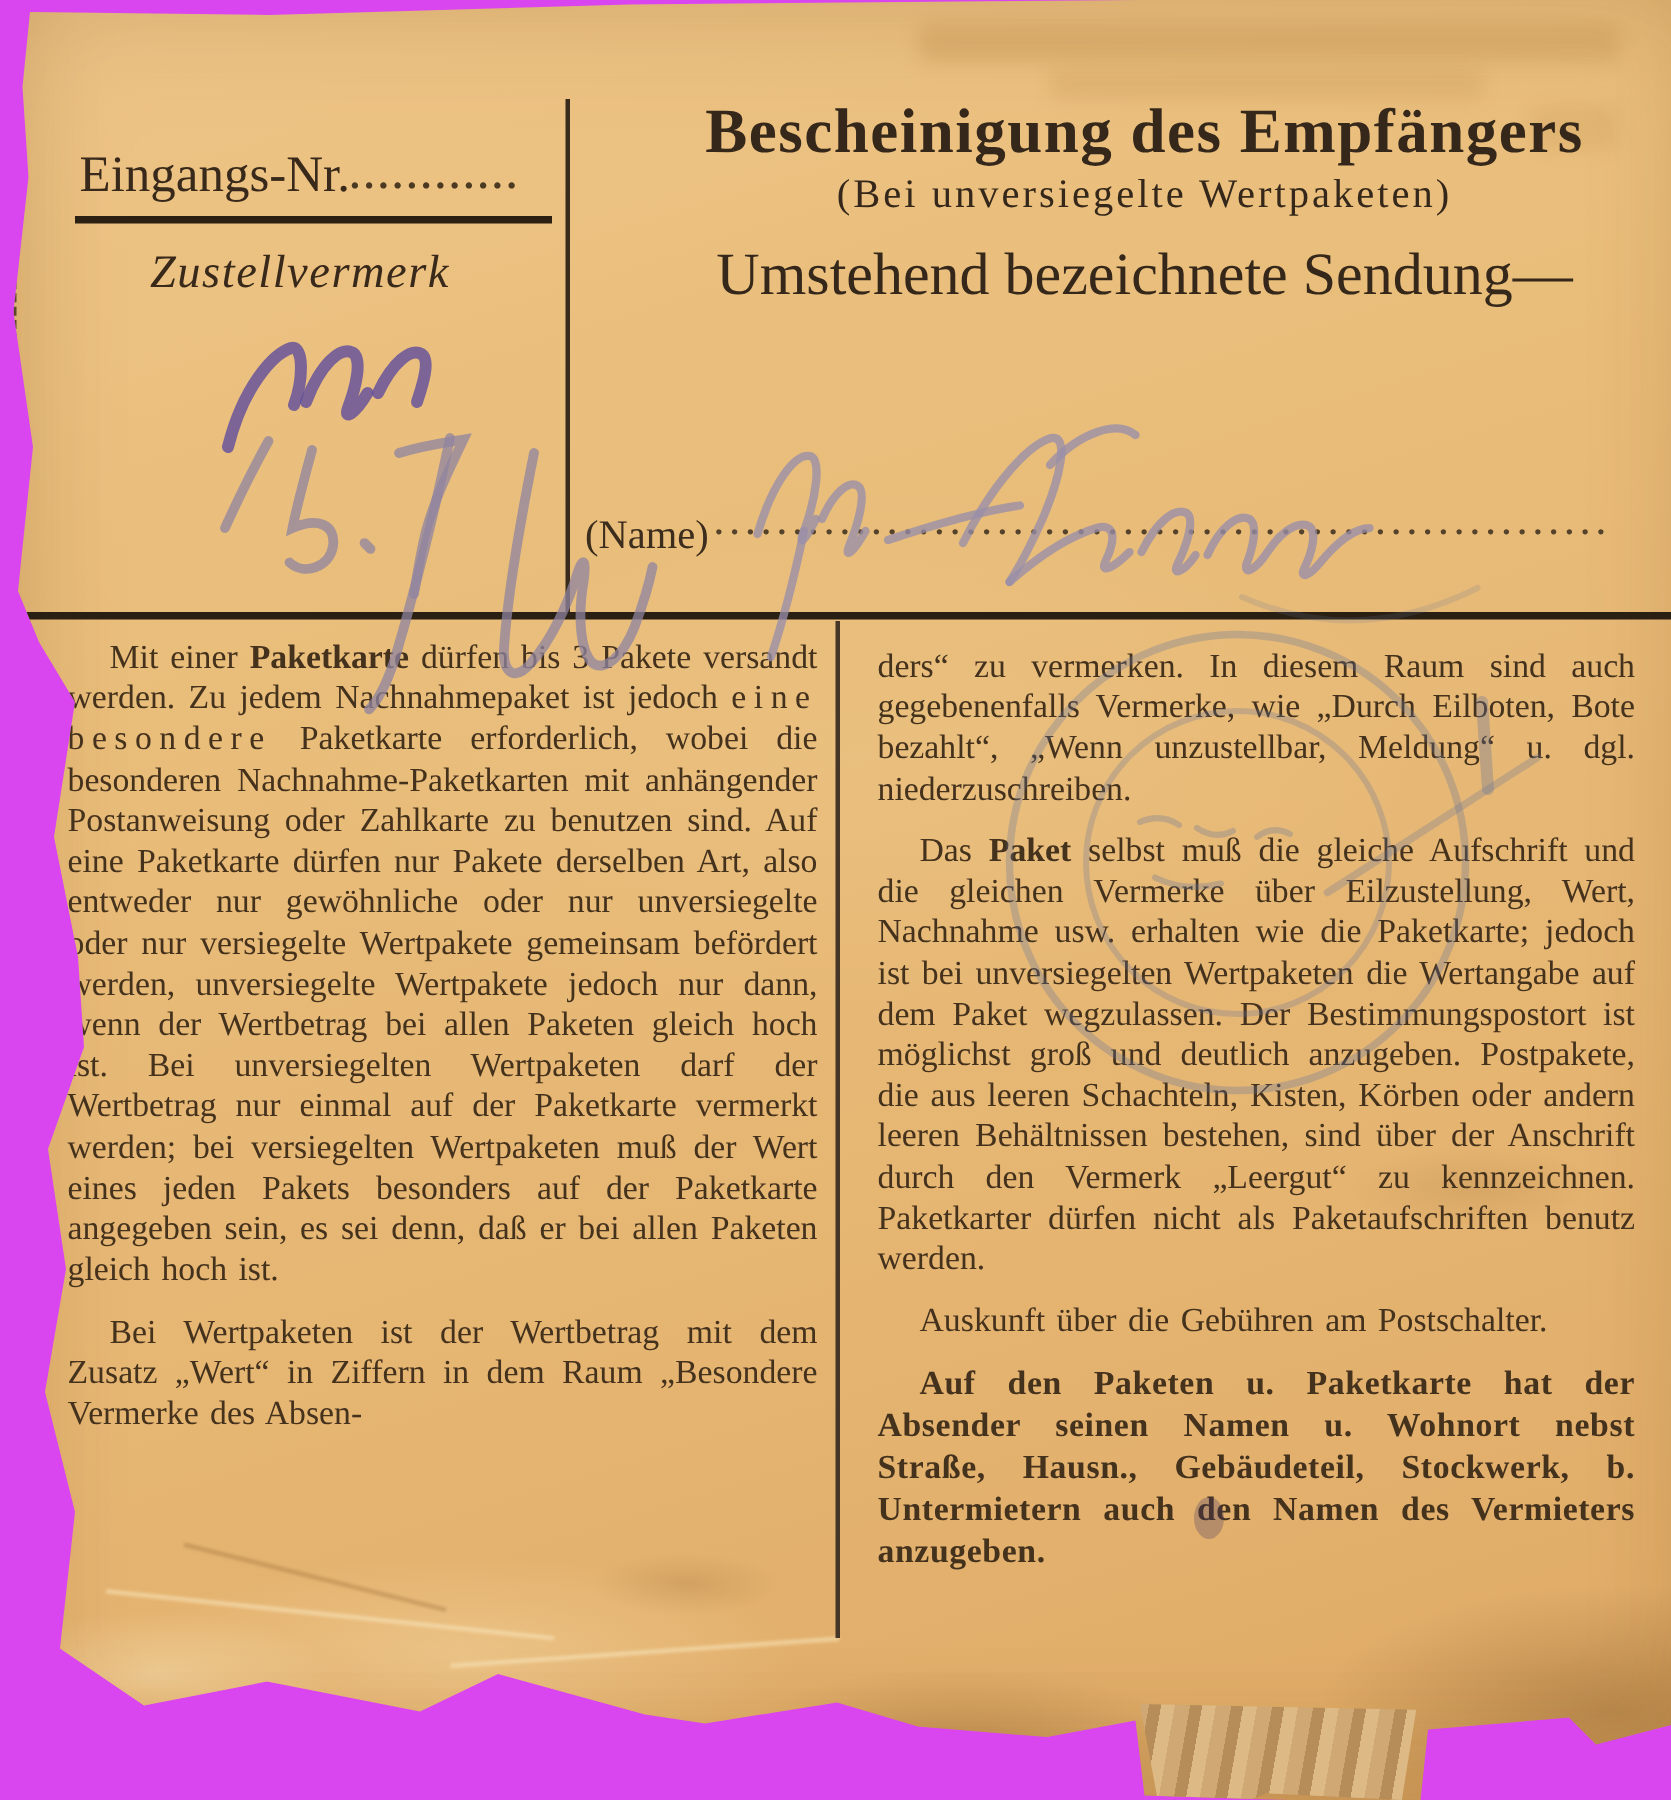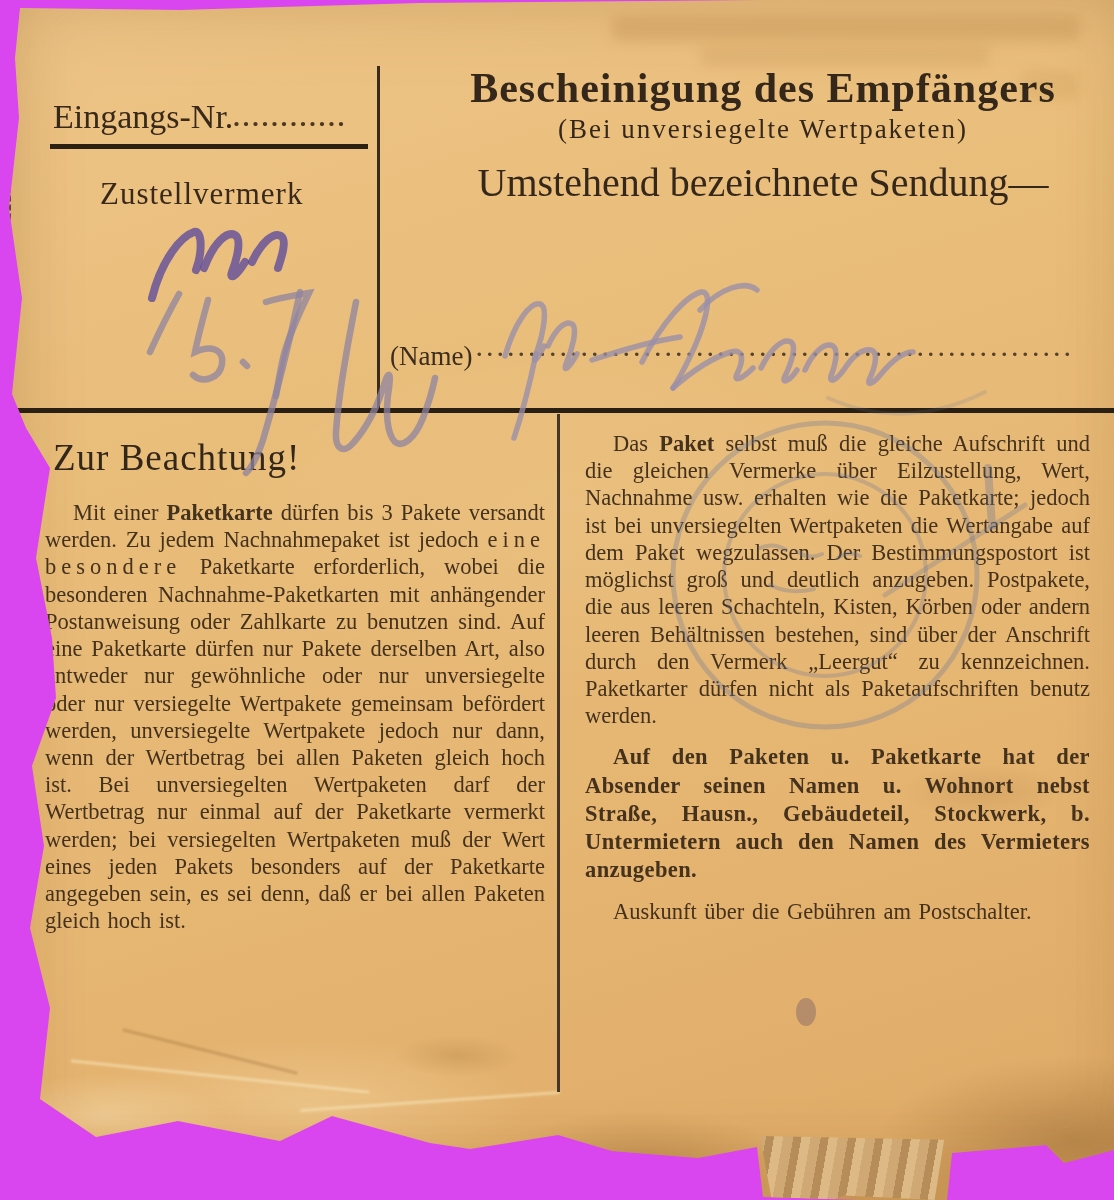--- a/index.html
+++ b/index.html
@@ -35,21 +35,21 @@
     border-left:3px dashed rgba(45,32,18,.72);}
   .tape{position:absolute;left:756px;top:1136px;width:192px;height:64px;
     background:repeating-linear-gradient(100deg,#cfa873 0 10px,#b68d59 10px 18px,#dcb985 18px 27px);
     clip-path:polygon(2% 0,98% 6%,93% 100%,46% 93%,40% 100%,8% 96%);}
 
   
   .eingangs-row{position:absolute;left:53px;top:98px;white-space:nowrap;}
   .eingangs-label{font-size:34px;color:#38291a;}
   .eingangs-dots{font-size:26px;font-weight:bold;letter-spacing:3px;color:#4c3921;vertical-align:2px;}
   .eingangs-rule{position:absolute;left:50px;top:144px;width:318px;height:5px;background:#2b2012;}
-  .zustellvermerk{position:absolute;left:100px;top:176px;font-size:31px;letter-spacing:1px;color:#38291a;}
+  .zustellvermerk{position:absolute;left:100px;top:163px;font-size:31px;letter-spacing:1px;color:#38291a;font-style:italic;}
 
   
   .vdiv-top{position:absolute;left:377px;top:66px;width:3px;height:344px;background:#3a2c1c;}
   .main-rule{position:absolute;left:14px;top:408px;width:1100px;height:5px;background:#291f12;}
   .col-div{position:absolute;left:557px;top:414px;width:3px;height:678px;background:#453627;}
 
   
   .cert{position:absolute;left:396px;top:0;width:734px;text-align:center;color:#35281a;}
   .cert-title{margin-top:64px;font-size:42px;font-weight:bold;letter-spacing:1px;}
   .cert-subtitle{margin-top:2px;font-size:27px;letter-spacing:2px;}
@@ -104,27 +104,28 @@
       <div class="cert-title">Bescheinigung des Empfängers</div>
       <div class="cert-subtitle">(Bei unversiegelte Wertpaketen)</div>
       <div class="cert-line1">Umstehend bezeichnete Sendung—</div>
     </div>
     <div class="name-row">
       <span class="name-label">(Name)</span>
       <span class="name-dots">............................................................</span>
     </div>
 
     <div class="col col-left">
-      <div class="notice-heading">Zur Beachtung!</div>
       <p class="para indent"><span>Mit einer </span><span class="seg-b">Paketkarte</span><span> dürfen bis 3 Pakete versandt werden. Zu jedem Nachnahmepaket ist jedoch </span><span class="seg-sp">eine besondere</span><span> Paketkarte erforderlich, wobei die besonderen Nachnahme-Paketkarten mit anhängender Postanweisung oder Zahlkarte zu benutzen sind. Auf eine Paketkarte dürfen nur Pakete derselben Art, also entweder nur gewöhnliche oder nur unversiegelte oder nur versiegelte Wertpakete gemeinsam befördert werden, unversiegelte Wertpakete jedoch nur dann, wenn der Wertbetrag bei allen Paketen gleich hoch ist. Bei unversiegelten Wertpaketen darf der Wertbetrag nur einmal auf der Paketkarte vermerkt werden; bei versiegelten Wertpaketen muß der Wert eines jeden Pakets besonders auf der Paketkarte angegeben sein, es sei denn, daß er bei allen Paketen gleich hoch ist.</span></p>
+      <p class="para indent"><span>Bei Wertpaketen ist der Wertbetrag mit dem Zusatz „Wert“ in Ziffern in dem Raum „Besondere Vermerke des Absen-</span></p>
     </div>
     <div class="col col-right">
+      <p class="para"><span>ders“ zu vermerken. In diesem Raum sind auch gegebenenfalls Vermerke, wie „Durch Eilboten, Bote bezahlt“, „Wenn unzustellbar, Meldung“ u. dgl. niederzuschreiben.</span></p>
       <p class="para indent"><span>Das </span><span class="seg-b">Paket</span><span> selbst muß die gleiche Aufschrift und die gleichen Vermerke über Eilzustellung, Wert, Nachnahme usw. erhalten wie die Paketkarte; jedoch ist bei unversiegelten Wertpaketen die Wertangabe auf dem Paket wegzulassen. Der Bestimmungspostort ist möglichst groß und deutlich anzugeben. Postpakete, die aus leeren Schachteln, Kisten, Körben oder andern leeren Behältnissen bestehen, sind über der Anschrift durch den Vermerk „Leergut“ zu kennzeichnen. Paketkarter dürfen nicht als Paketaufschriften benutz werden.</span></p>
+      <p class="para indent"><span>Auskunft über die Gebühren am Postschalter.</span></p>
       <p class="para indent p-strong"><span>Auf den Paketen u. Paketkarte hat der Absender seinen Namen u. Wohnort nebst Straße, Hausn., Gebäudeteil, Stockwerk, b. Untermietern auch den Namen des Vermieters anzugeben.</span></p>
-      <p class="para indent"><span>Auskunft über die Gebühren am Postschalter.</span></p>
     </div>
 
     <svg class="overlay" width="1114" height="1200" viewBox="0 0 1114 1200">
 
       <g stroke="#64739a" fill="none" stroke-linecap="round">
         <circle cx="825" cy="575" r="152" stroke-width="5" stroke-opacity="0.30"></circle>
         <circle cx="825" cy="575" r="101" stroke-width="4" stroke-opacity="0.27"></circle>
         <path d="M760,548 q14,-6 26,2 M798,552 q12,8 24,2 M838,558 q10,-8 22,-2 M770,585 q20,10 44,4" stroke-width="4" stroke-opacity="0.30"></path>
         <path d="M885,595 L1025,505" stroke-width="5" stroke-opacity="0.28"></path>
         <path d="M988,468 L992,526" stroke-width="8" stroke-opacity="0.33"></path>

